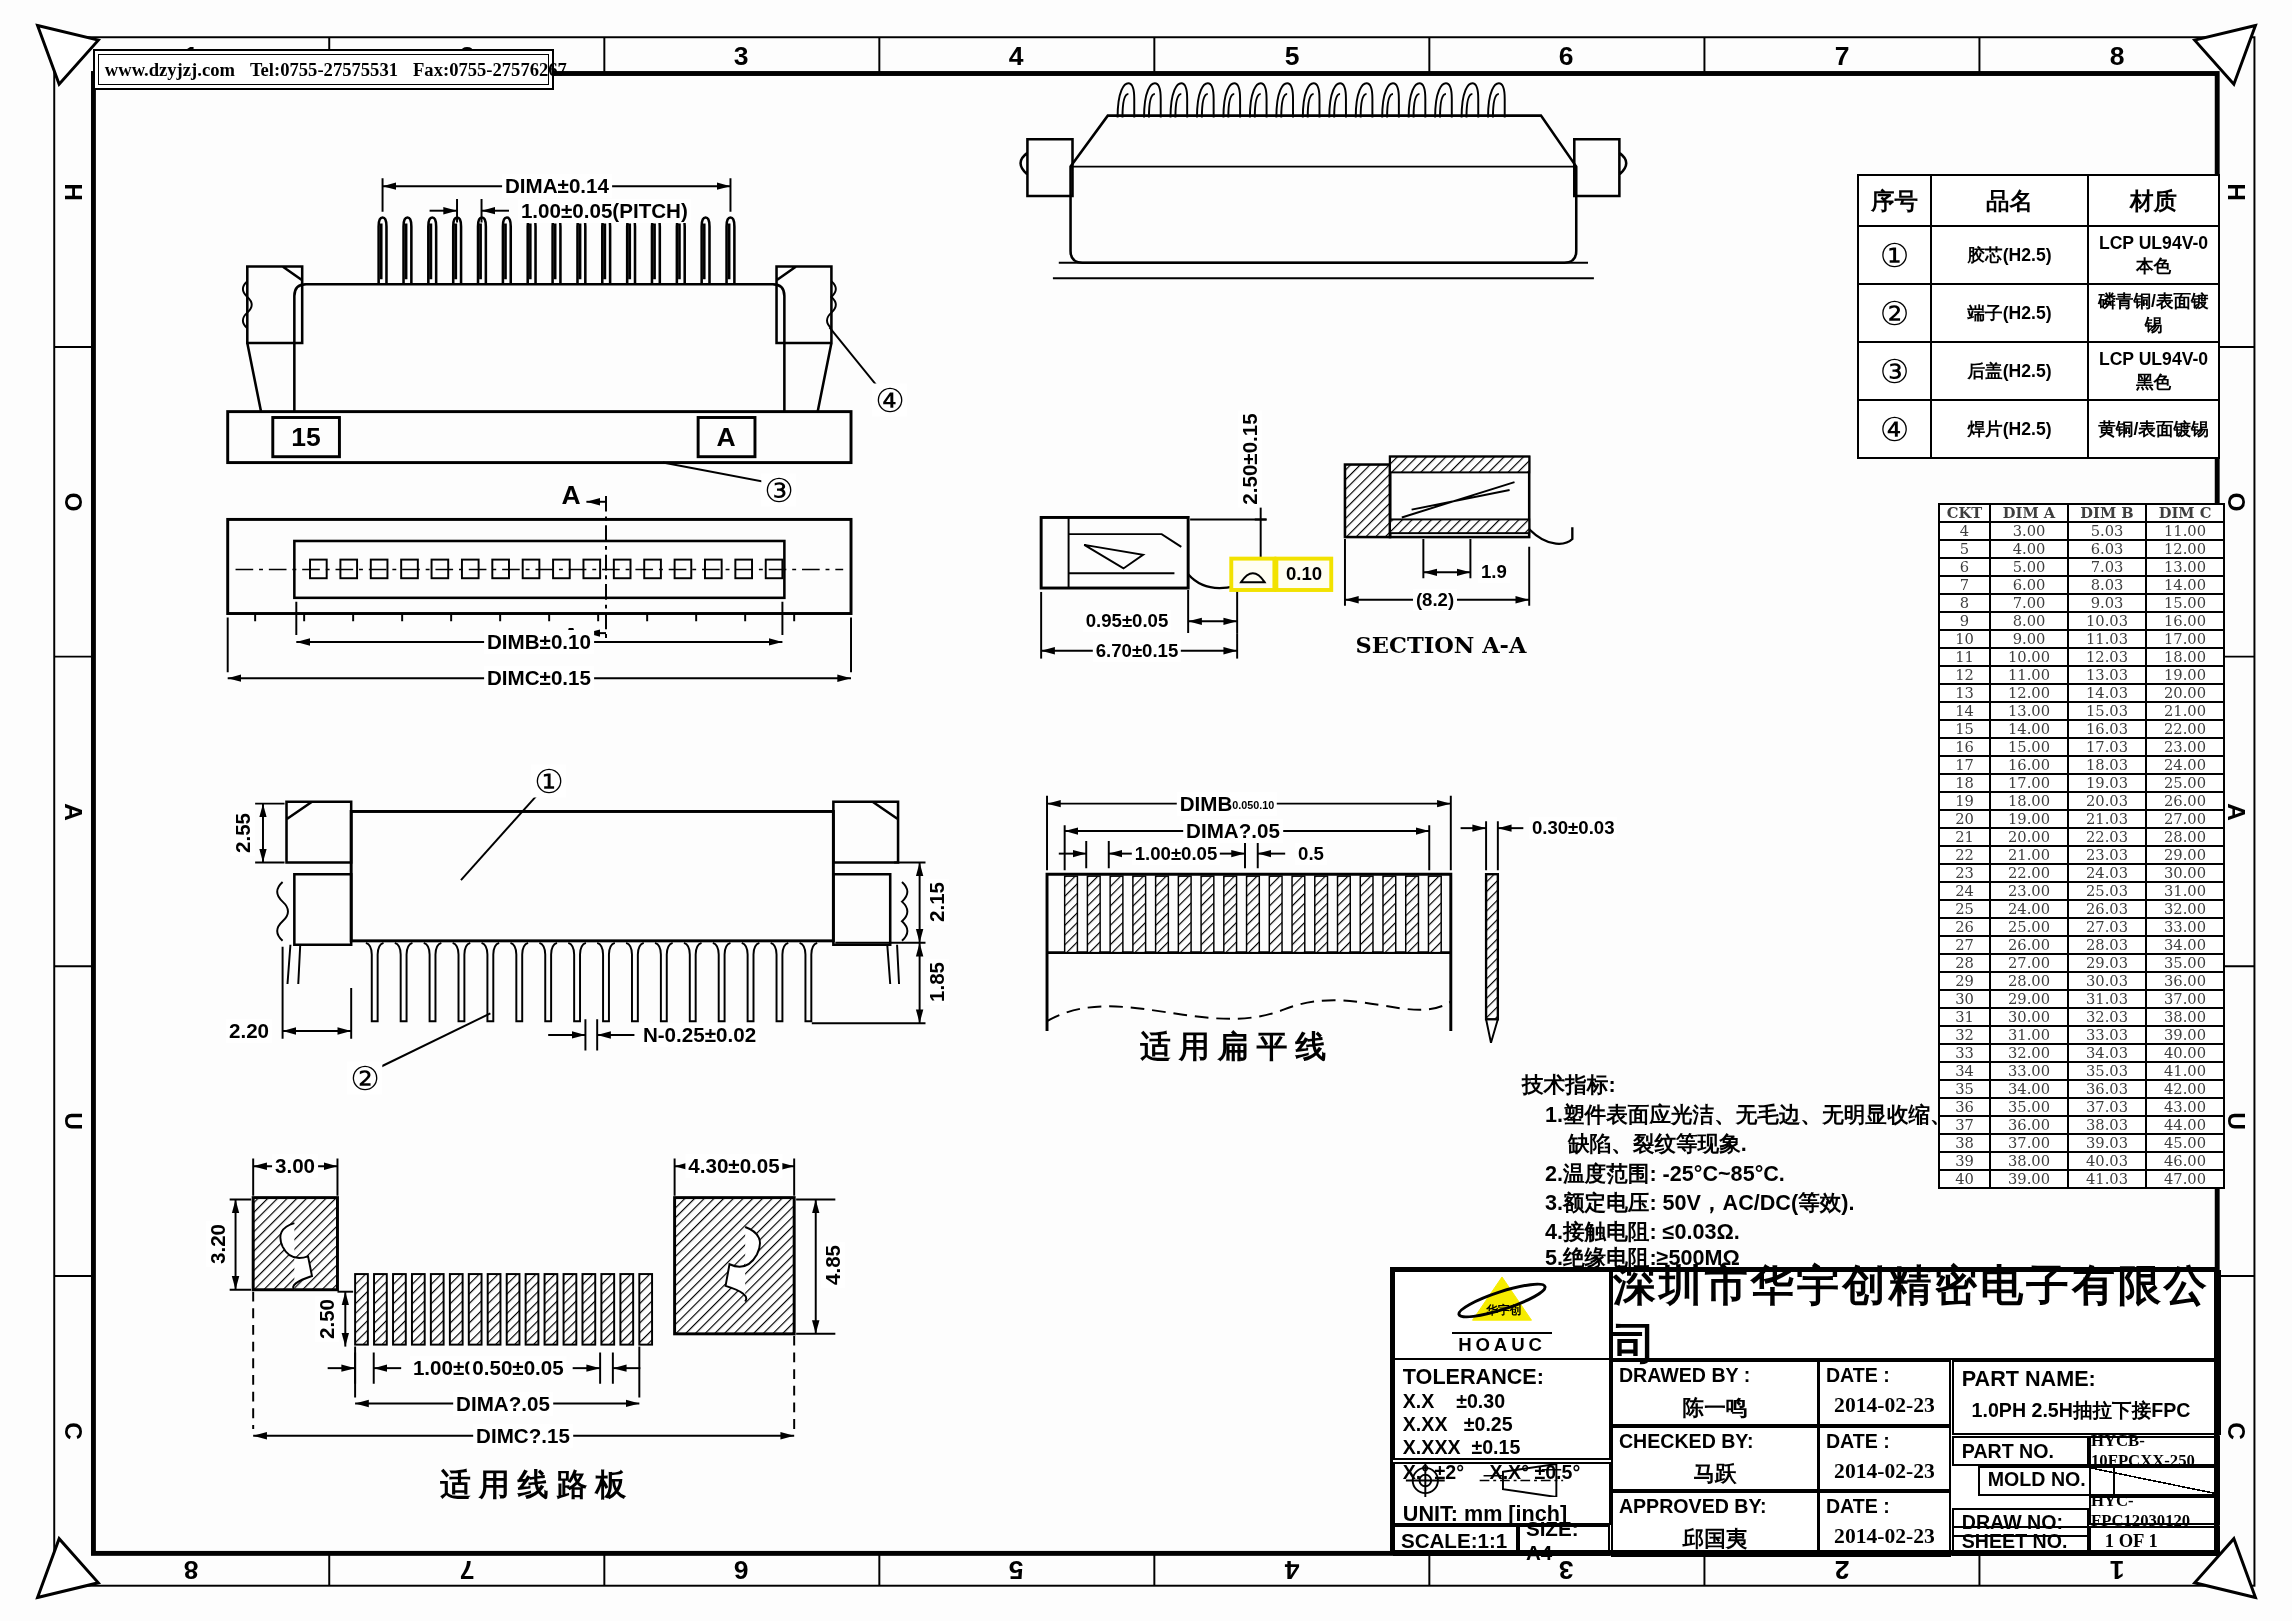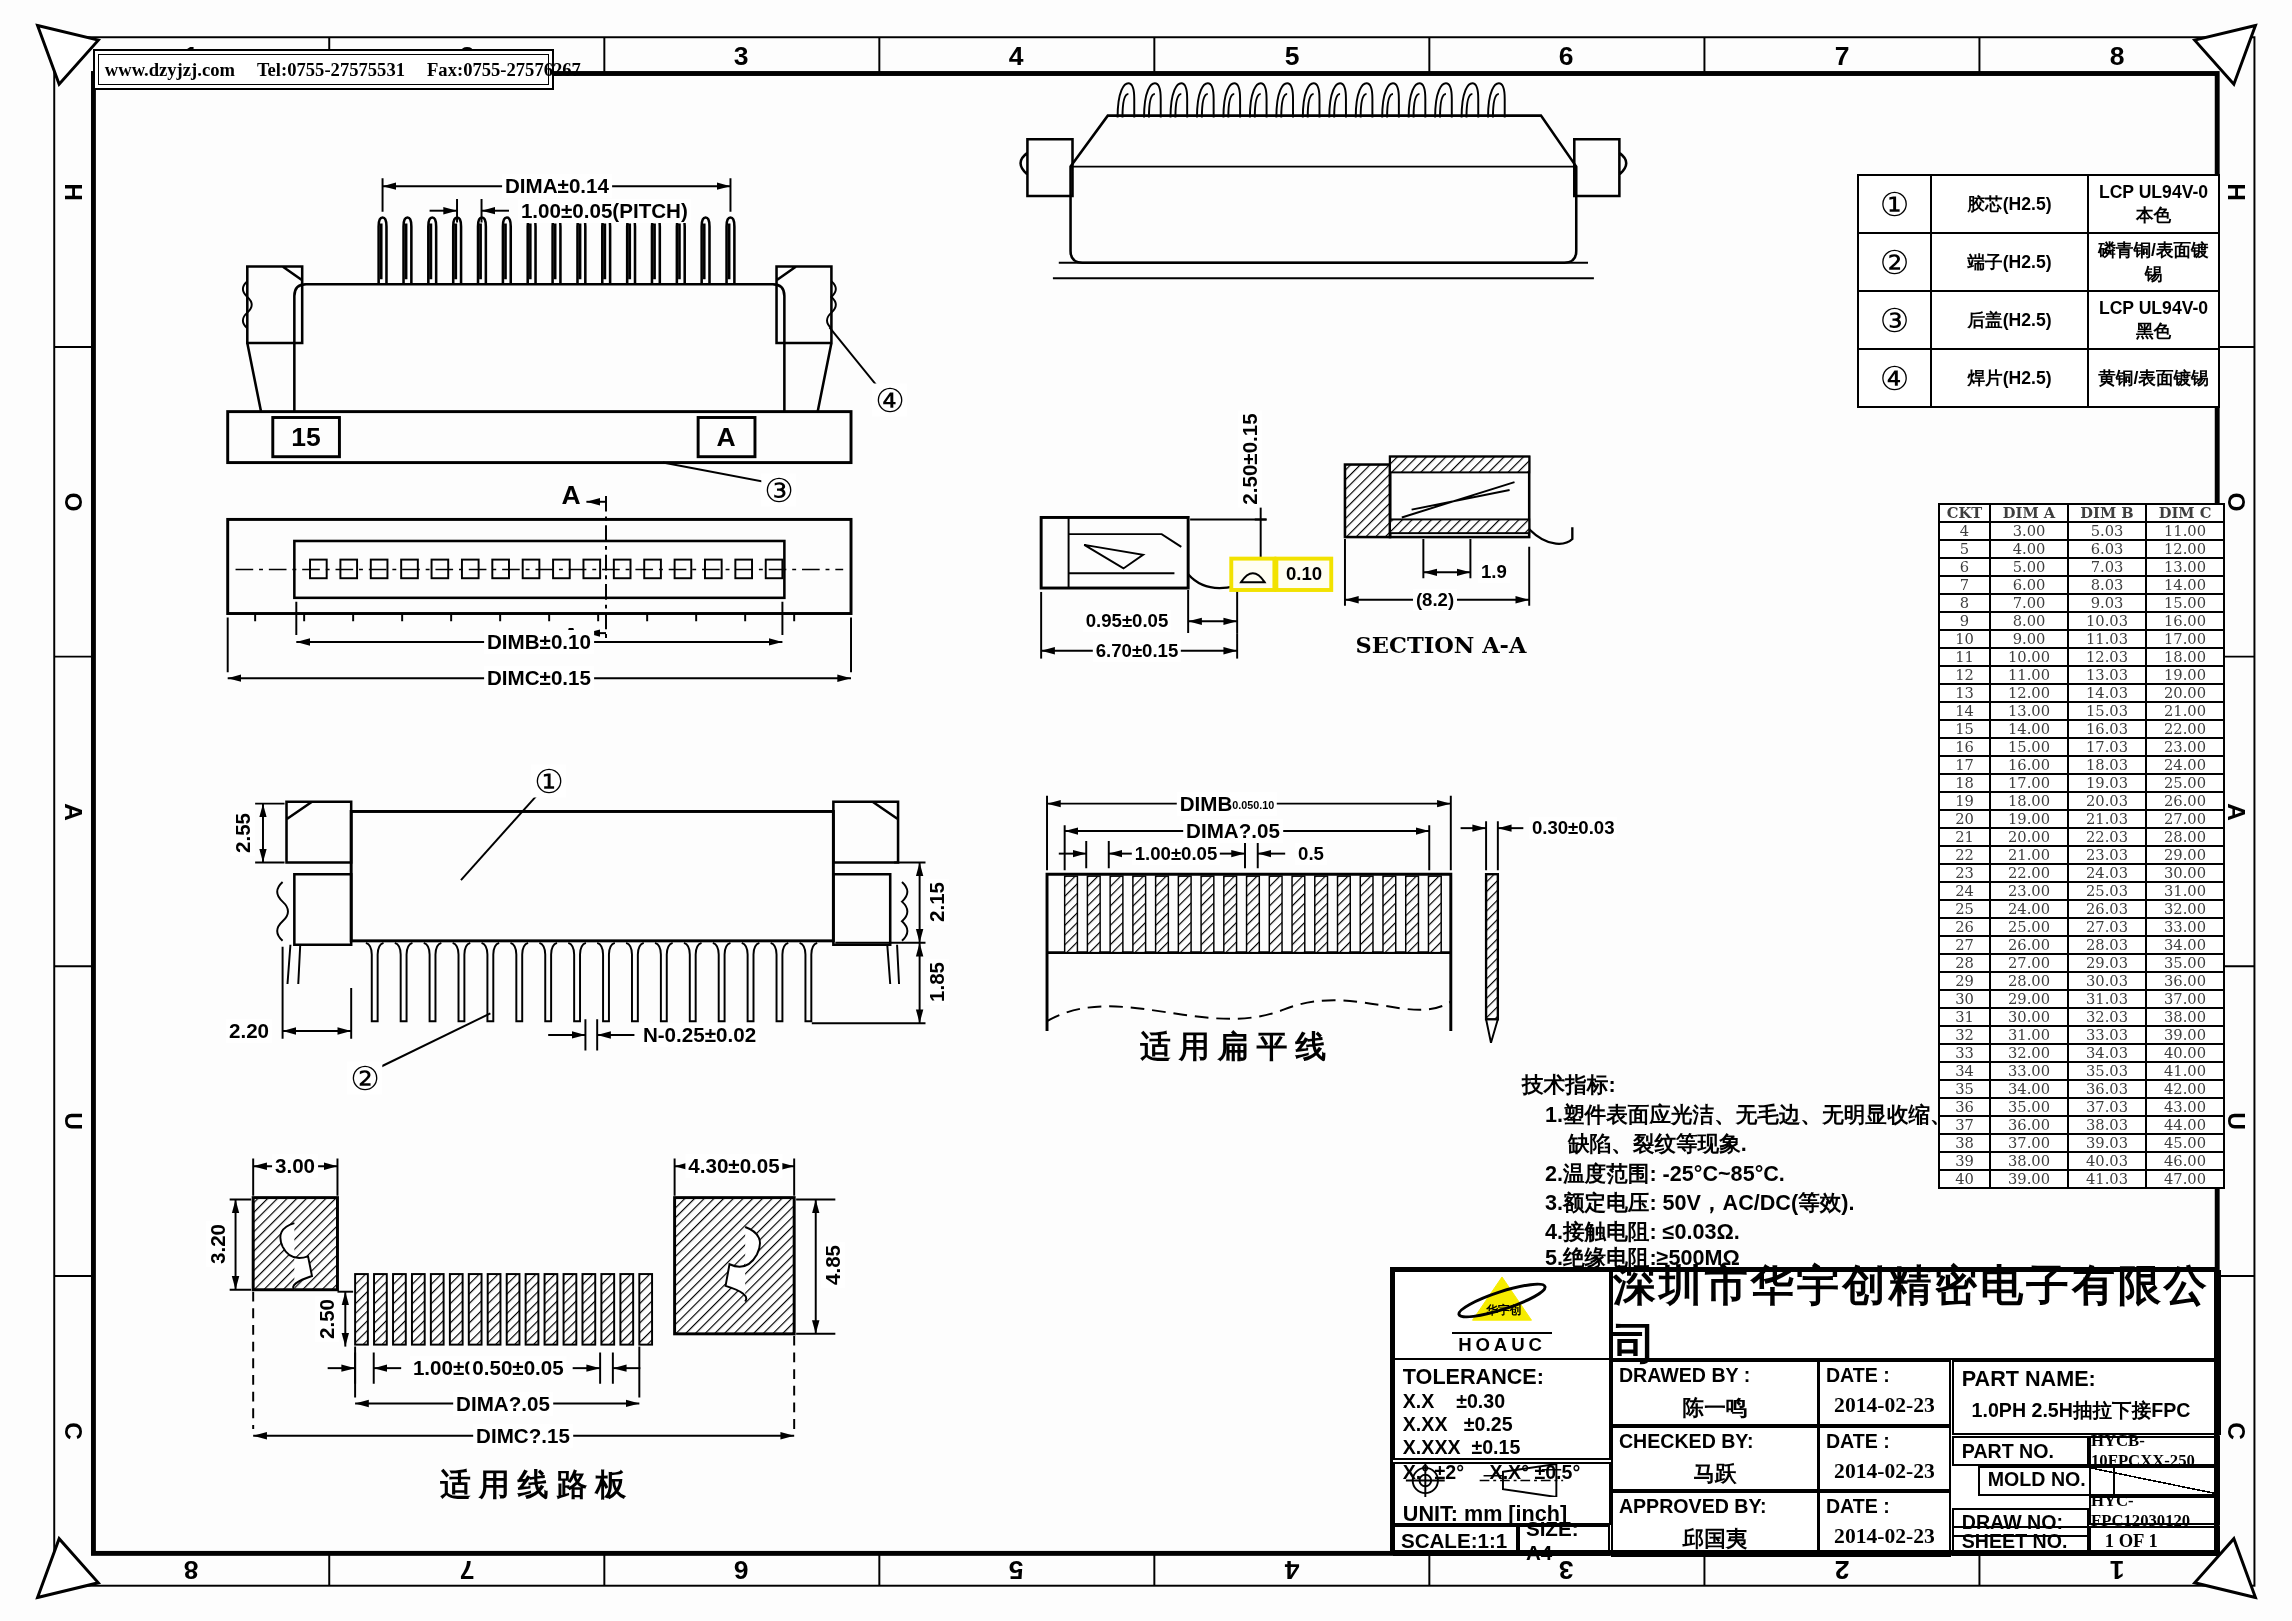--- a/index.html
+++ b/index.html
@@ -15,21 +15,21 @@
   .cap{font-size:31px;letter-spacing:7.8px;background:transparent;}
   .balloon{font-size:33px;font-weight:normal;background:#fff;z-index:6;line-height:1;}
   .ser{font-family:"DejaVu Serif",serif;font-weight:bold;}
   .boxlbl{font-size:26.5px;}
   
   .fnum{position:absolute;transform:translate(-50%,-50%);font:bold 26.5px "Liberation Sans",sans-serif;z-index:4;}
   .fnum.flip{transform:translate(-50%,-50%) rotate(180deg);}
   .flet{position:absolute;transform:translate(-50%,-50%) rotate(90deg);font:bold 24.5px "Liberation Sans",sans-serif;z-index:4;}
   
   .hdr{position:absolute;left:93px;top:49px;width:461px;height:41px;border:2.9px solid #000;z-index:5;
-       display:flex;align-items:center;gap:22px;padding:0 9.8px;box-sizing:border-box;background:#fff;}
+       display:flex;align-items:center;gap:15px;padding:0 9.8px;box-sizing:border-box;background:#fff;}
   .hdr .in{position:absolute;inset:2.9px;border:1px solid #000;pointer-events:none;}
   .hdr span{font:bold 18.6px "Liberation Serif",serif;white-space:nowrap;}
   
   table{border-collapse:collapse;background:#fff;}
   .ptable{position:absolute;left:1857px;top:174px;z-index:5;table-layout:fixed;}
   .ptable th,.ptable td{border:2.9px solid #000;text-align:center;overflow:hidden;}
   .ptable th{font:bold 23.5px "Liberation Sans",sans-serif;height:47px;}
   .ptable td{font:bold 17.6px "Liberation Sans",sans-serif;height:54px;}
   .ptable td.cnum{font-size:33px;font-weight:normal;}
   
@@ -467,20 +467,25 @@
   <div class="note" style="left:1545px;top:1217px">4.接触电阻: ≤0.03Ω.</div>
   <div class="note" style="left:1545px;top:1243px">5.绝缘电阻:≥500MΩ</div>
 
   <table class="ptable">
     <colgroup>
         <col style="width:73px">
         <col style="width:157px">
         <col style="width:131px">
       </colgroup>
     <tbody>
+        <tr>
+      <th>序号</th>
+      <th>品名</th>
+      <th>材质</th>
+    </tr>
     <tr>
       <td class="cnum">①</td>
       <td>胶芯(H2.5)</td>
       <td>LCP UL94V-0 本色</td>
     </tr>
     <tr>
       <td class="cnum">②</td>
       <td>端子(H2.5)</td>
       <td>磷青铜/表面镀锡</td>
     </tr>

